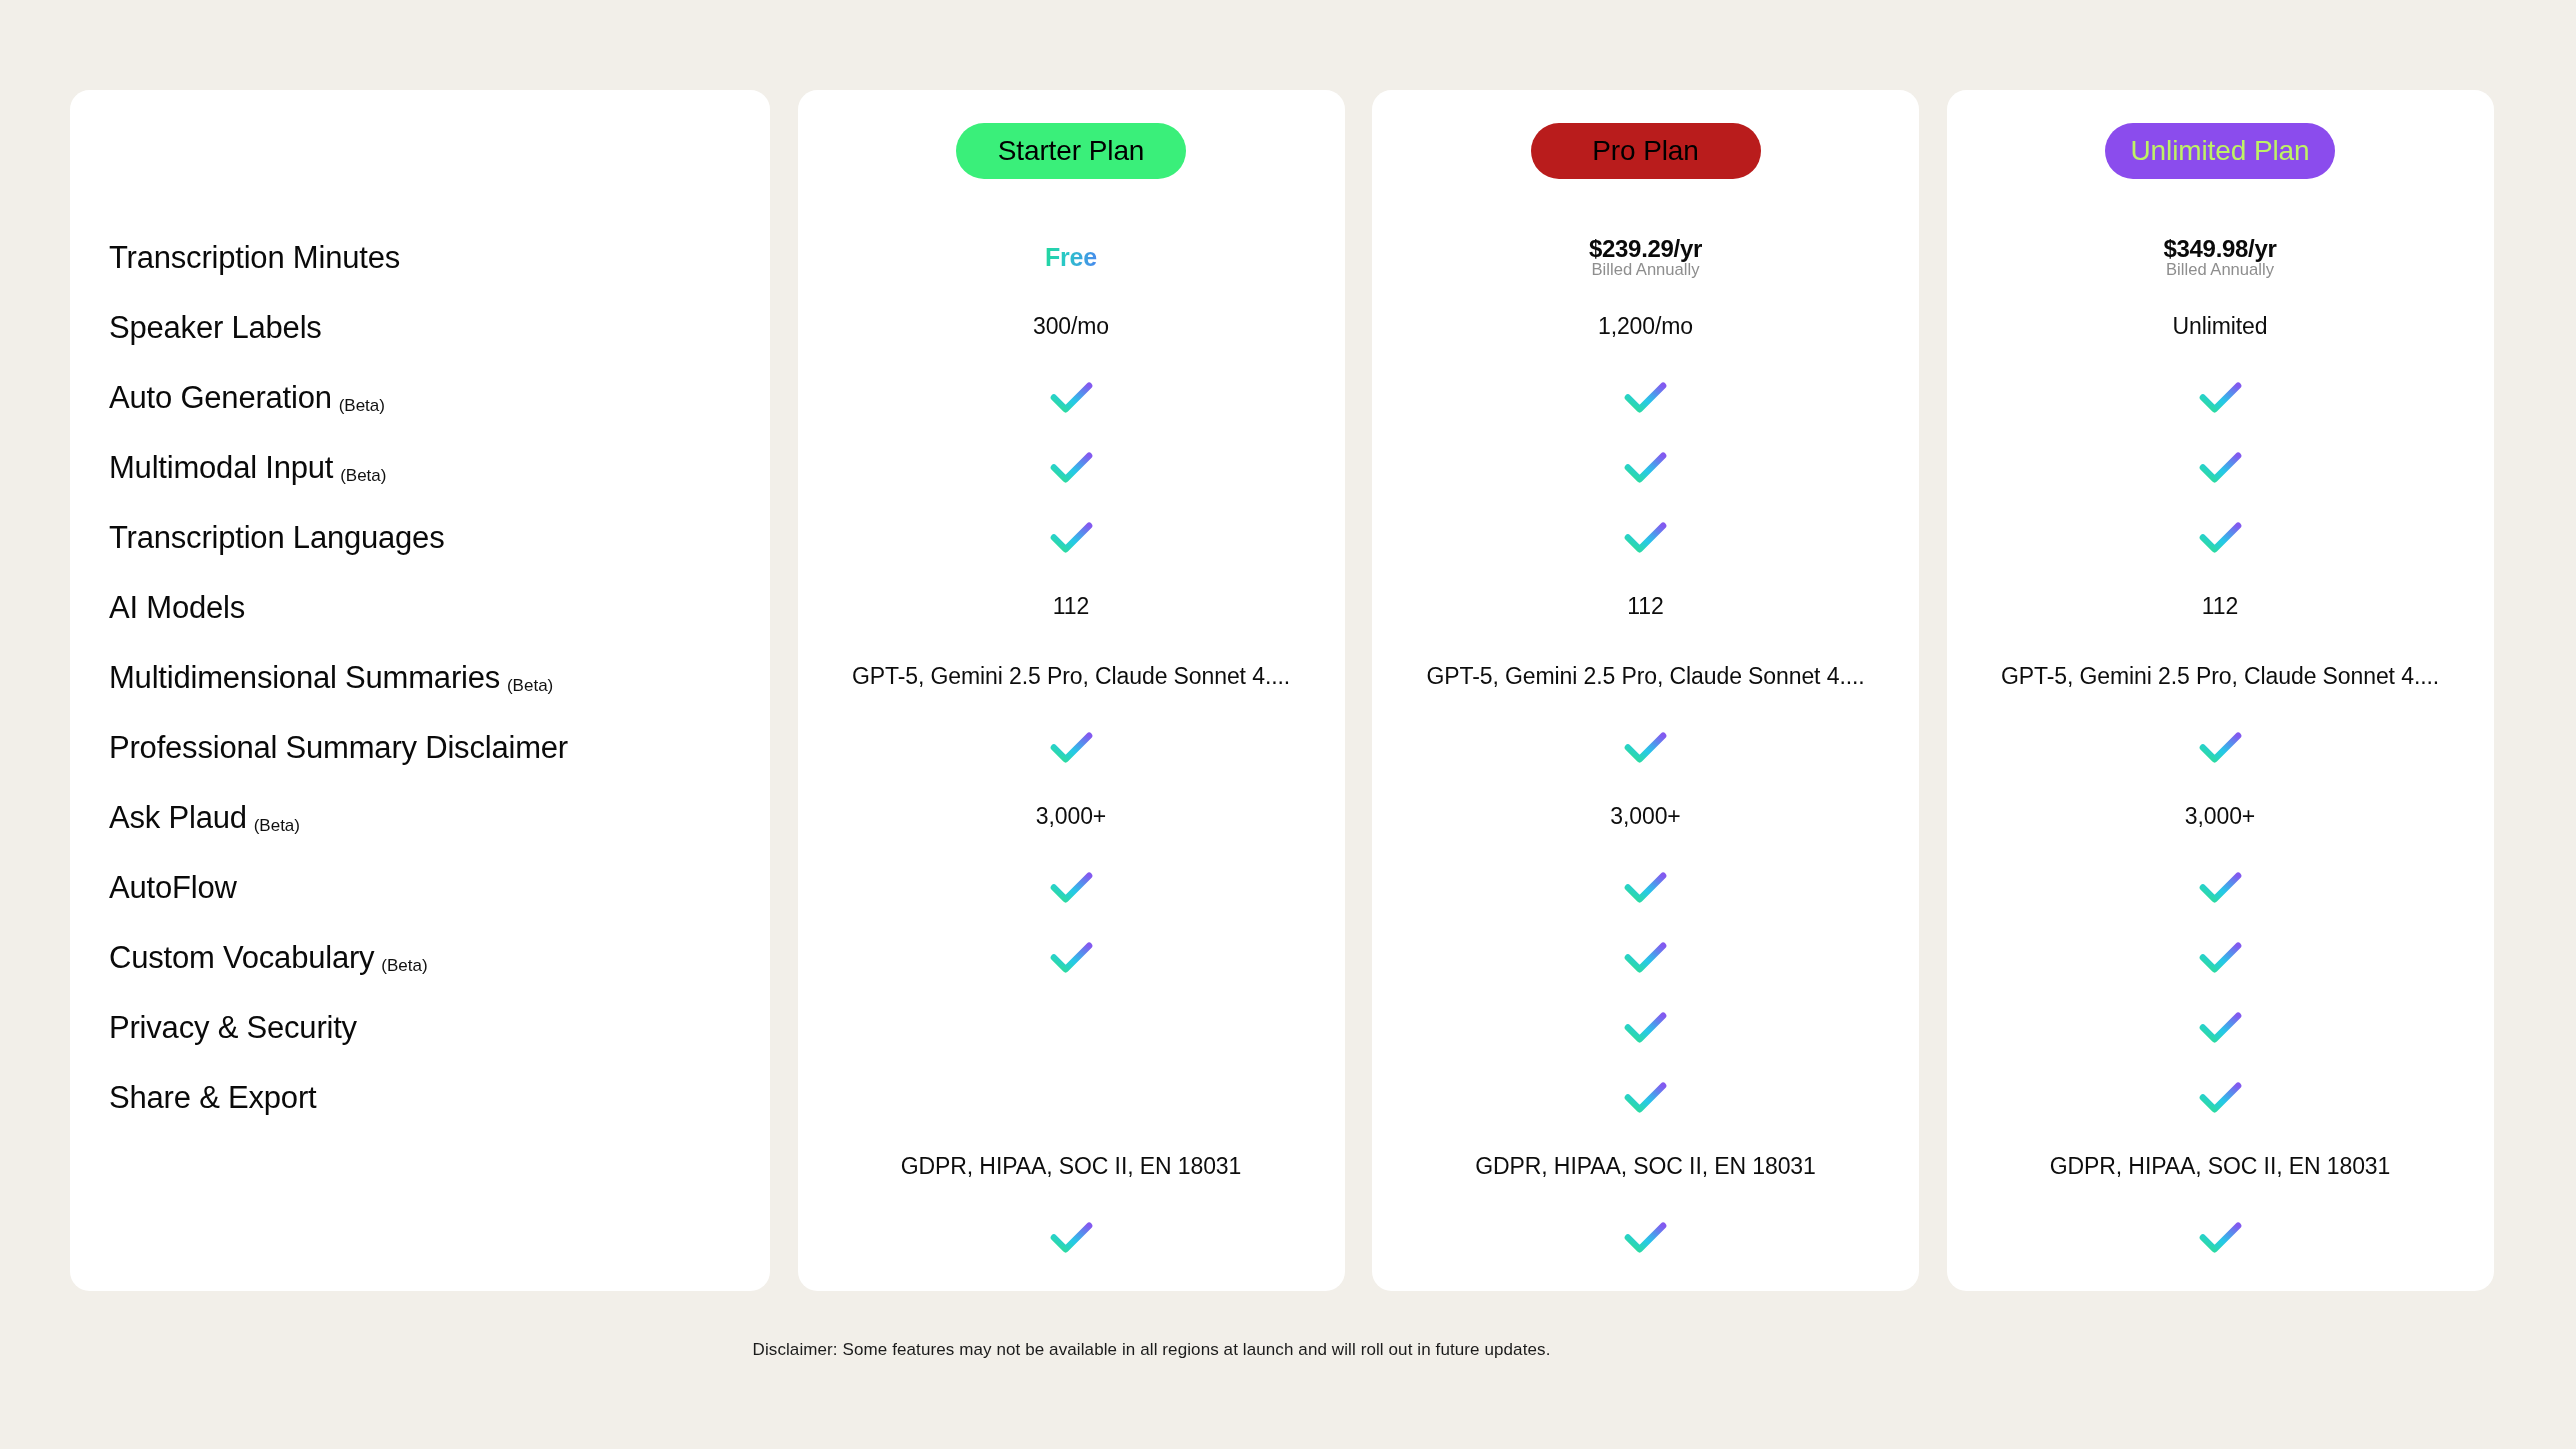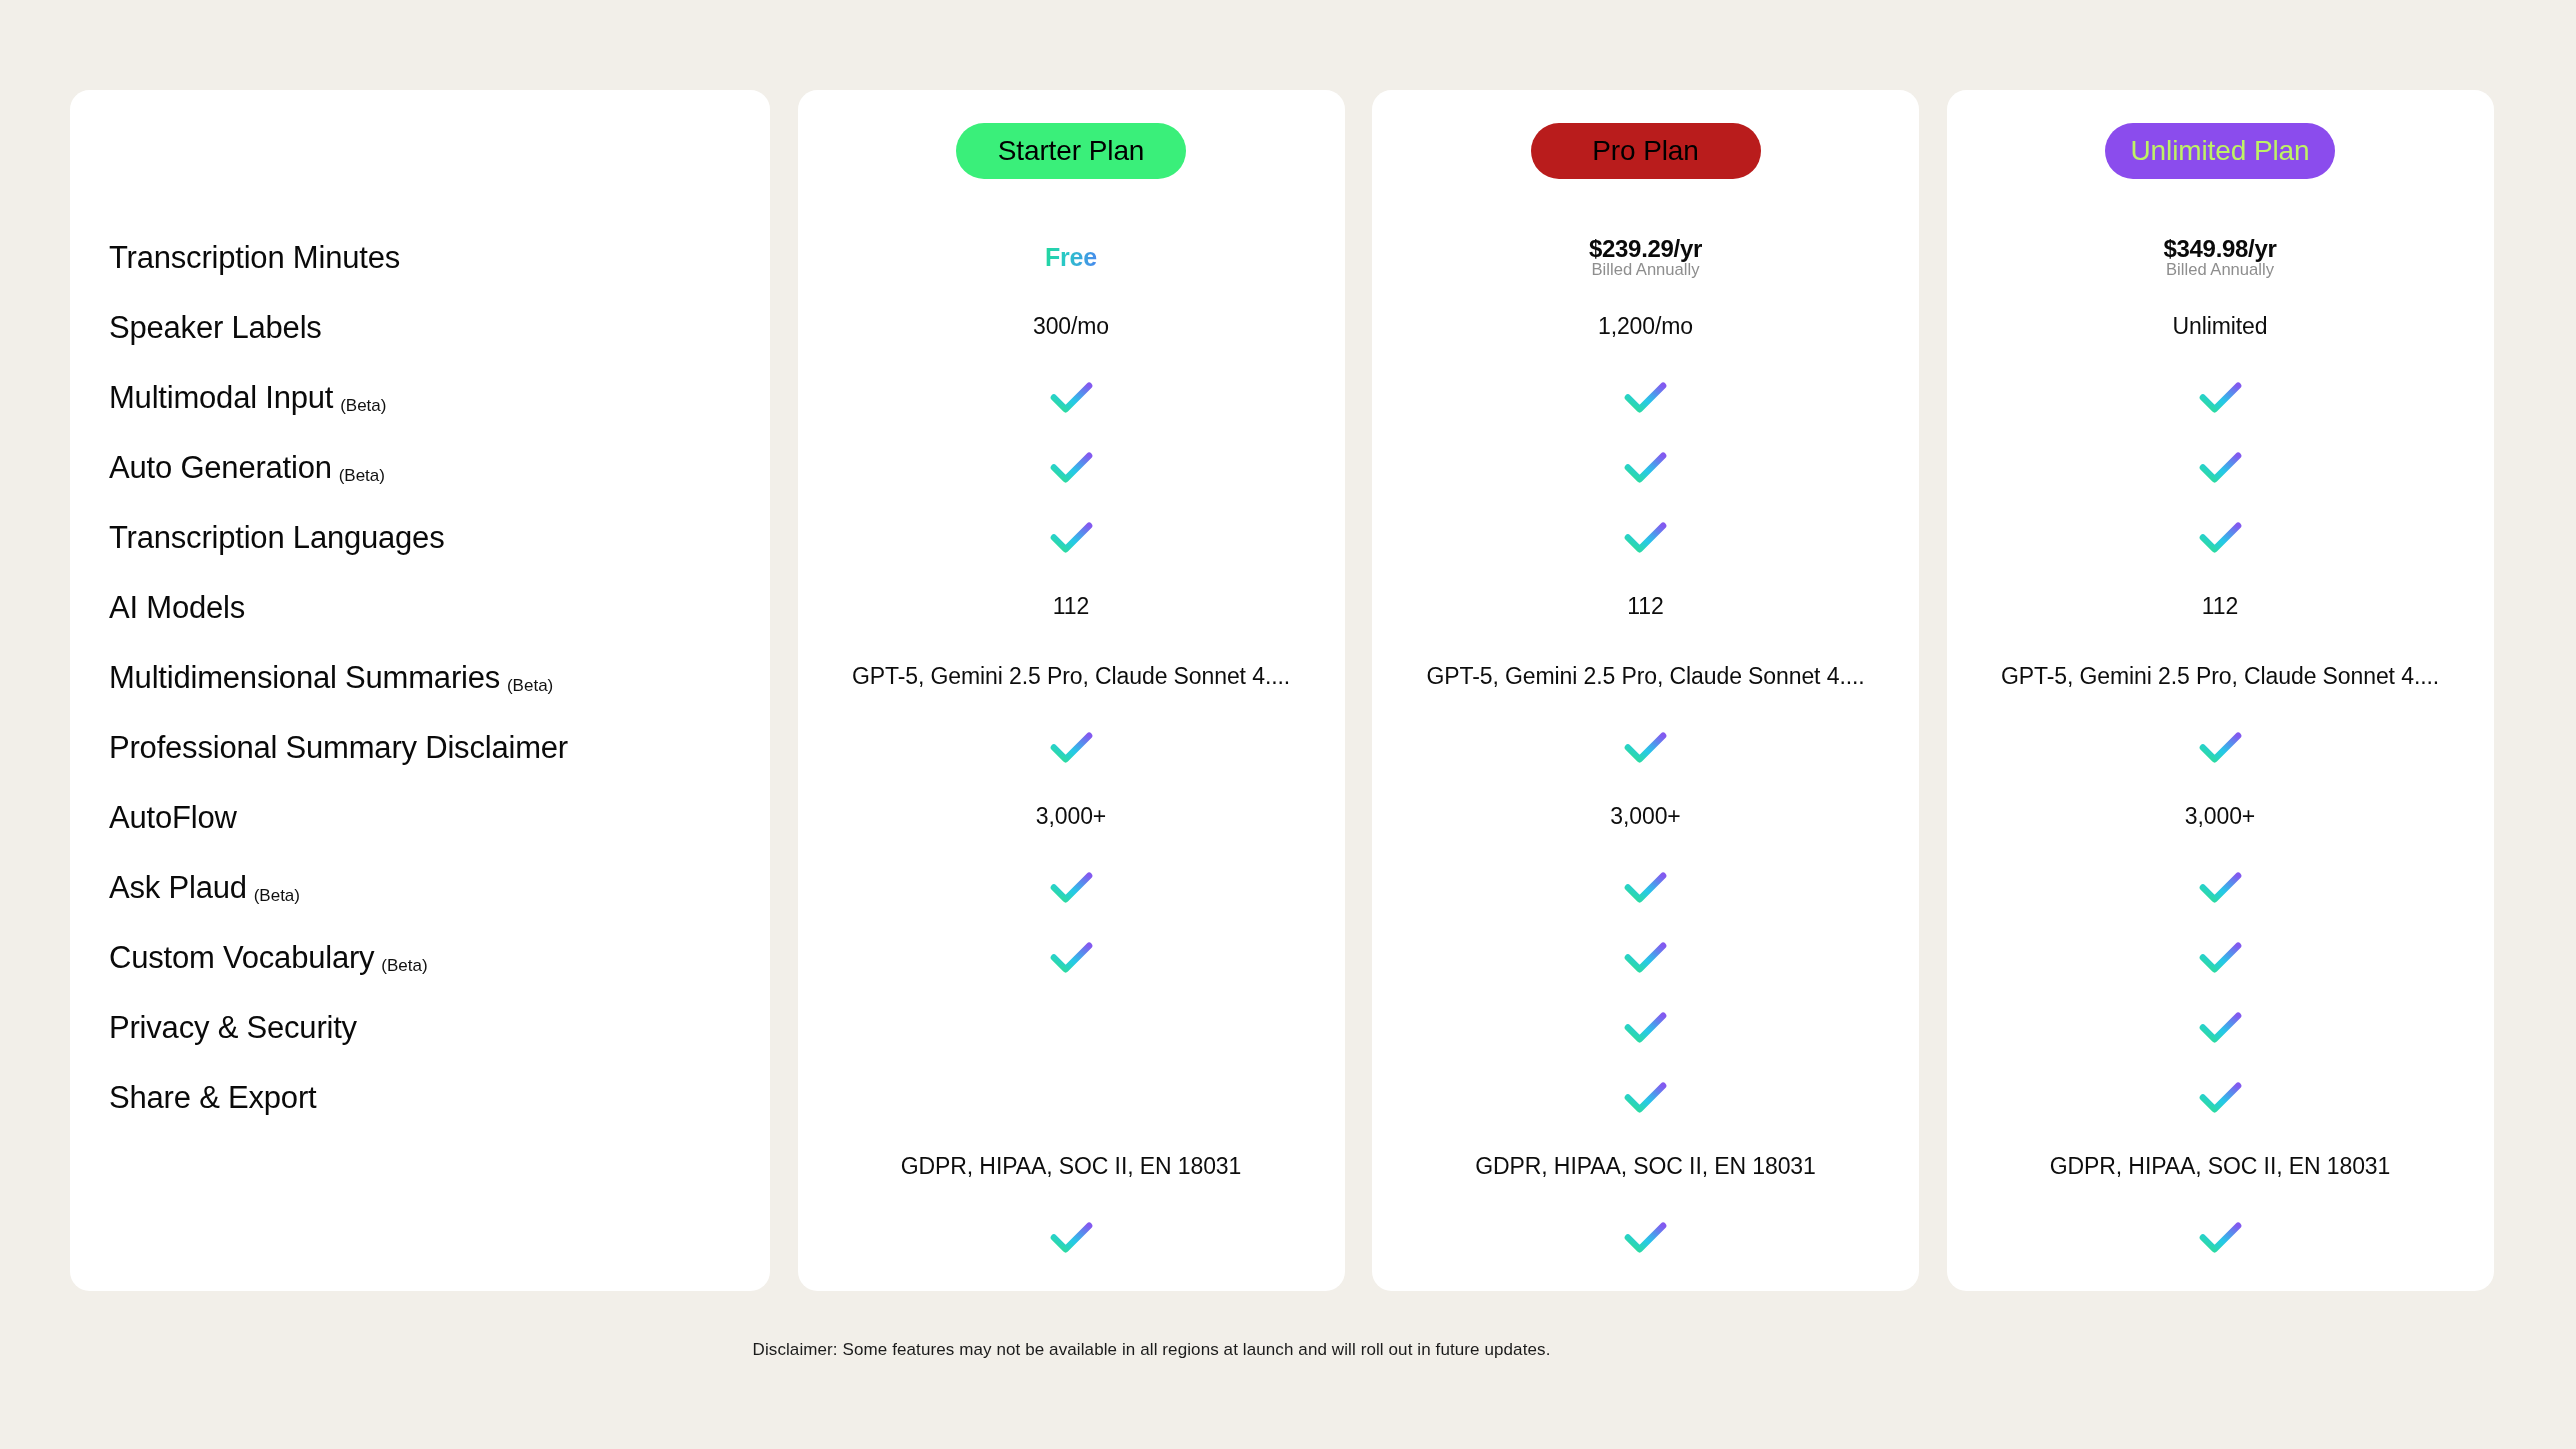--- a/index.html
+++ b/index.html
@@ -181,42 +181,42 @@
 
     <div class="card card-features">
       <div class="feature-list" id="feature-list" style="padding-top: 132px;">
           <div class="feature-row">
             <span class="feature-label">Transcription Minutes</span>
           </div>
           <div class="feature-row">
             <span class="feature-label">Speaker Labels</span>
           </div>
           <div class="feature-row">
+            <span class="feature-label">Auto Generation<span class="beta-tag">(Beta)</span></span>
+          </div>
+          <div class="feature-row">
             <span class="feature-label">Multimodal Input<span class="beta-tag">(Beta)</span></span>
           </div>
           <div class="feature-row">
-            <span class="feature-label">Auto Generation<span class="beta-tag">(Beta)</span></span>
-          </div>
-          <div class="feature-row">
             <span class="feature-label">Transcription Languages</span>
           </div>
           <div class="feature-row">
             <span class="feature-label">AI Models</span>
           </div>
           <div class="feature-row">
             <span class="feature-label">Multidimensional Summaries<span class="beta-tag">(Beta)</span></span>
           </div>
           <div class="feature-row">
             <span class="feature-label">Professional Summary Disclaimer</span>
           </div>
           <div class="feature-row">
+            <span class="feature-label">Ask Plaud<span class="beta-tag">(Beta)</span></span>
+          </div>
+          <div class="feature-row">
             <span class="feature-label">AutoFlow</span>
-          </div>
-          <div class="feature-row">
-            <span class="feature-label">Ask Plaud<span class="beta-tag">(Beta)</span></span>
           </div>
           <div class="feature-row">
             <span class="feature-label">Custom Vocabulary<span class="beta-tag">(Beta)</span></span>
           </div>
           <div class="feature-row">
             <span class="feature-label">Privacy &amp; Security</span>
           </div>
           <div class="feature-row">
             <span class="feature-label">Share &amp; Export</span>
           </div>

